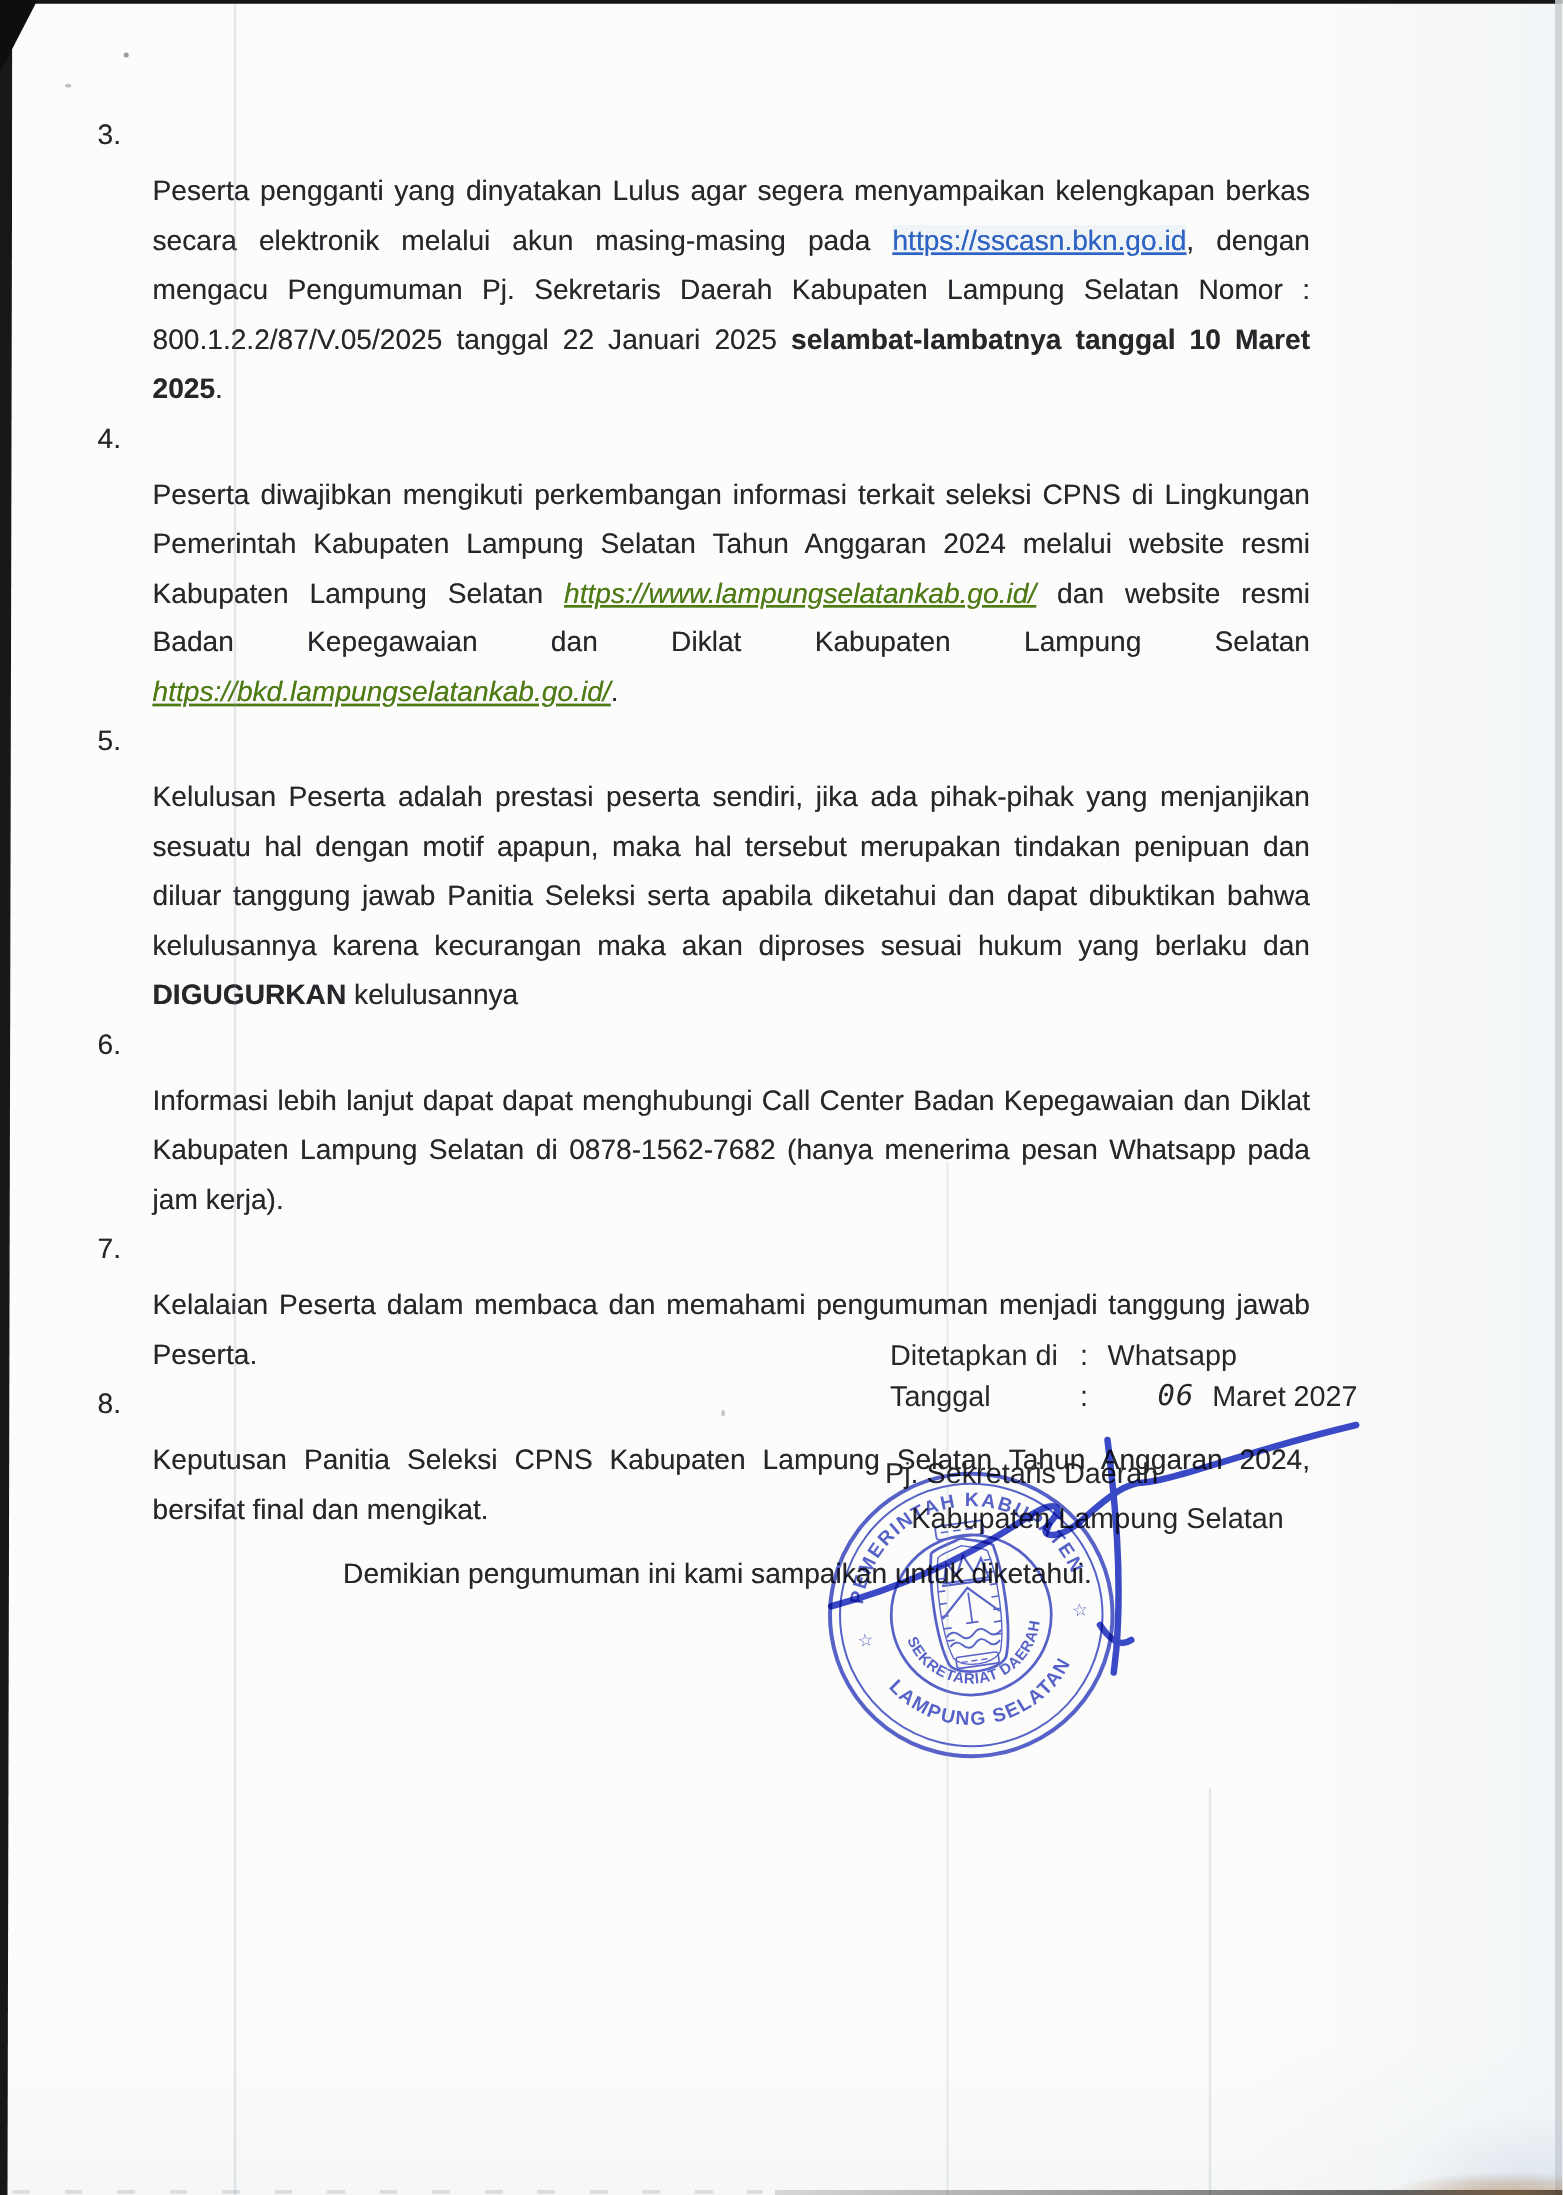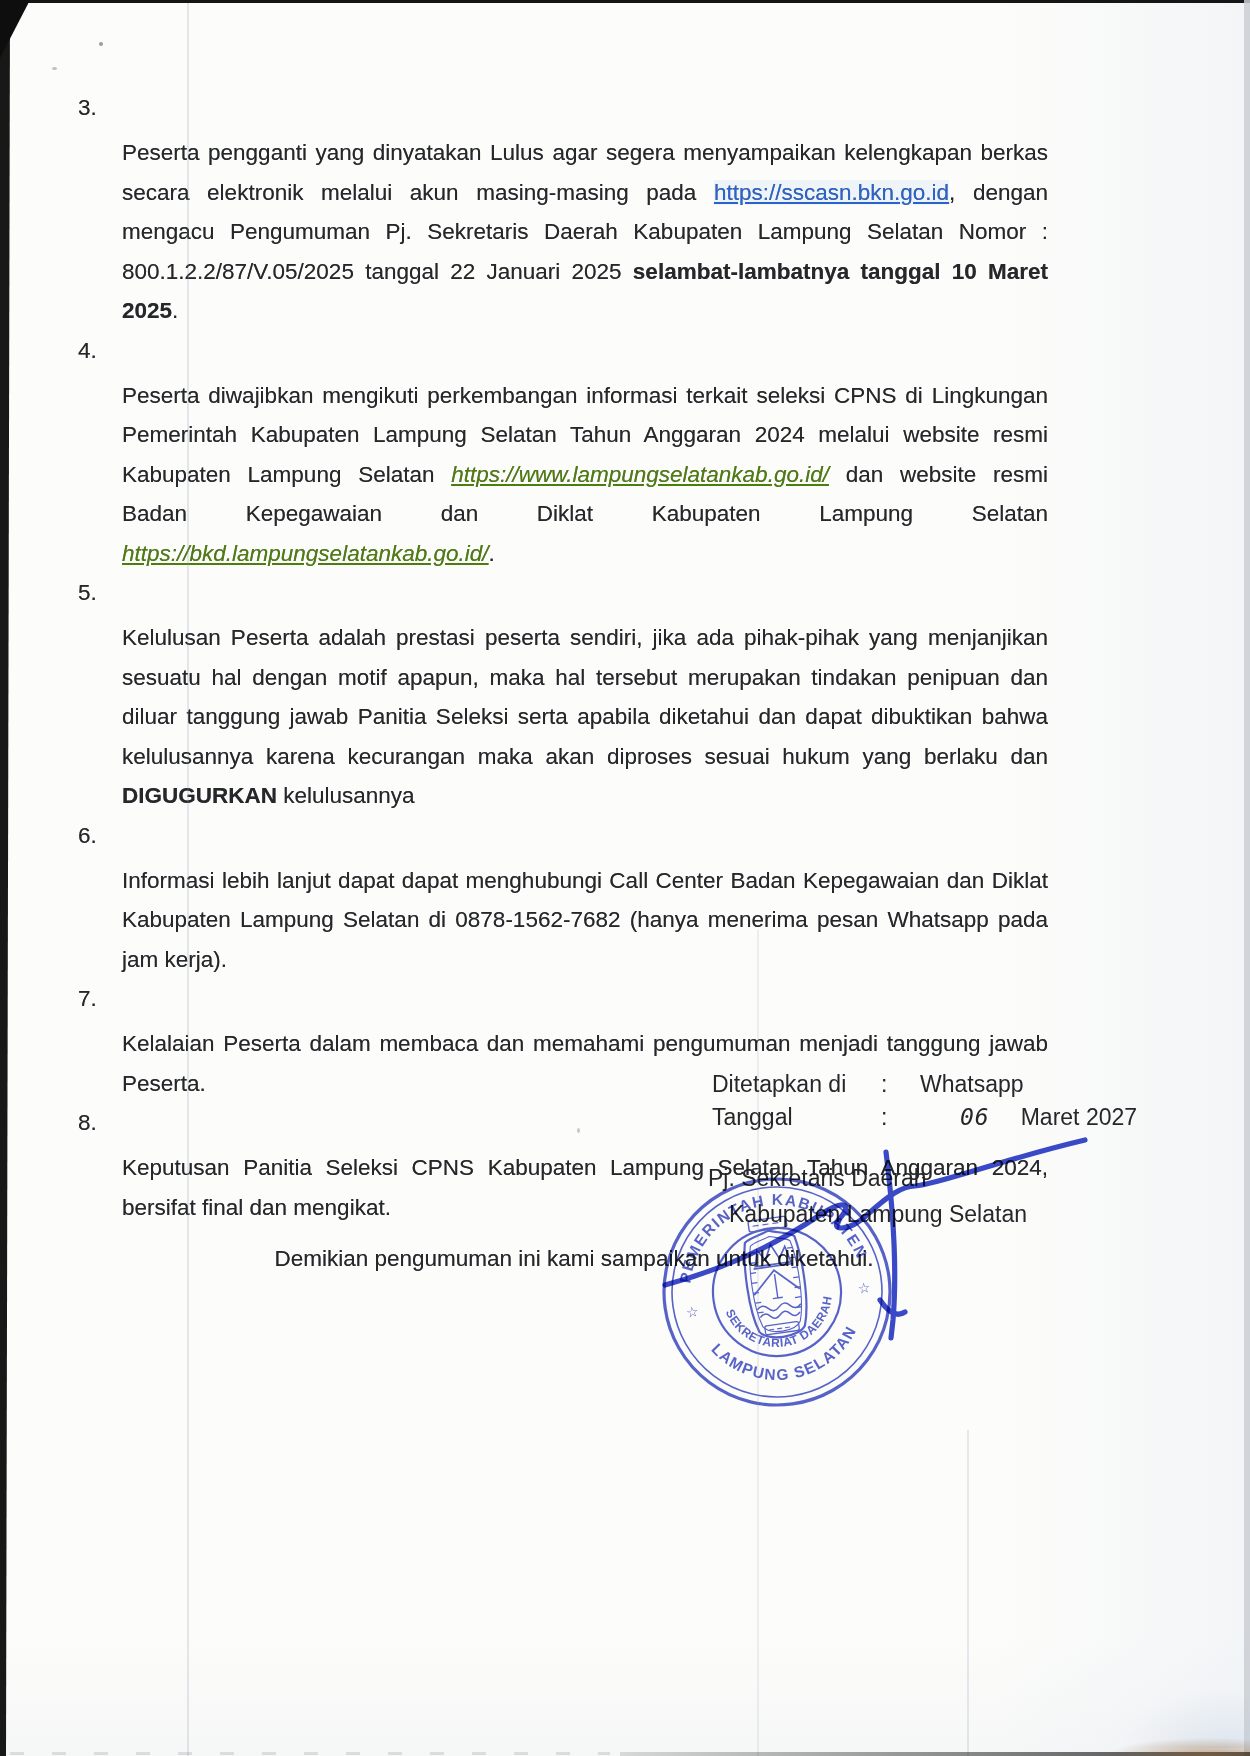--- a/index.html
+++ b/index.html
@@ -42,21 +42,21 @@
   }
   .item{display:flex;align-items:flex-start;}
   .item .num{width:44px;flex:0 0 44px;}
   .item .txt{flex:1;text-align:justify;margin-top:45px;}
   .run-b{font-weight:bold;}
   .run-l{color:#2a63c9;text-decoration:underline;background:rgba(125,180,240,.10);}
   .run-li{color:#4d7c0f;text-decoration:underline;font-style:italic;}
   .closing{margin:12px 0 0 22px;text-align:center;}
   
   .signoff{position:absolute;left:712px;top:1068px;font-size:23px;line-height:33px;white-space:nowrap;}
-  .srow{display:flex;gap:17px;}
+  .srow{display:flex;}
   .srow .lbl{width:152px;}
   .srow .col{width:22px;}
   .date-day{font-family:"DejaVu Sans Mono", monospace;font-style:italic;letter-spacing:1px;margin-right:14px;margin-left:40px;}
   .titles{position:absolute;left:708px;top:1160px;font-size:23px;line-height:36px;white-space:nowrap;}
   .titles .t2{margin-left:21px;}
   .namebk{position:absolute;left:744px;top:1322px;font-size:23px;line-height:34.5px;white-space:nowrap;}
   
   .stamp-svg{position:absolute;left:651px;top:1166px;mix-blend-mode:multiply;opacity:.92;}
   .sig-svg{position:absolute;left:615px;top:1092px;mix-blend-mode:multiply;}
   .stamp-txt{font-family:"Liberation Sans", sans-serif;font-weight:bold;}

